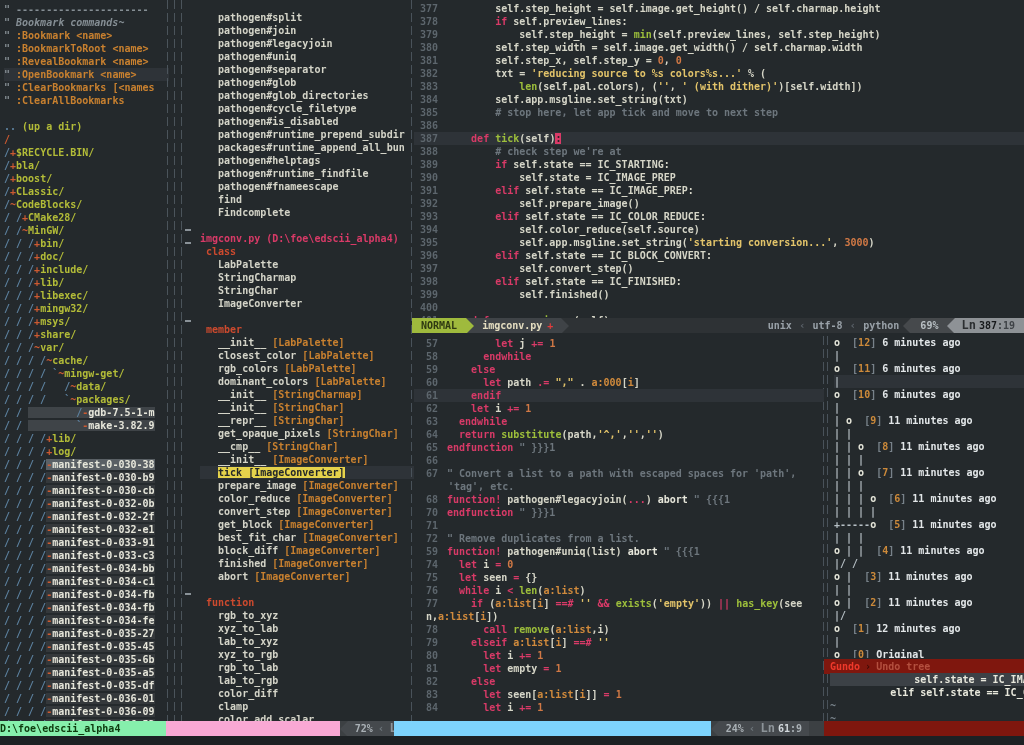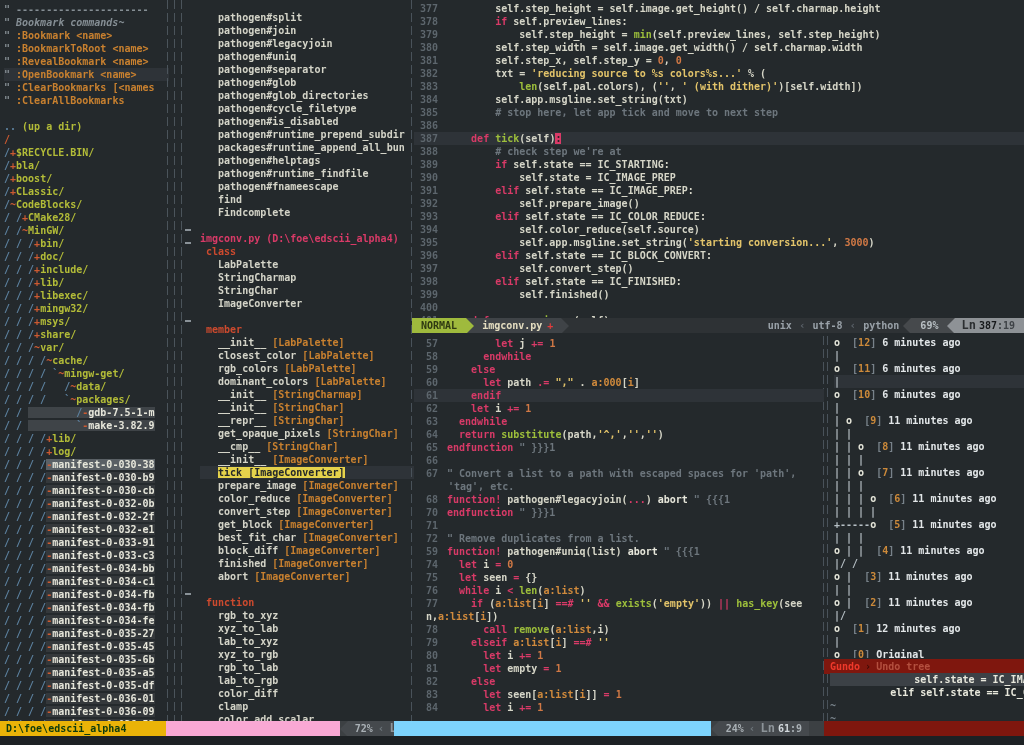--- a/index.html
+++ b/index.html
@@ -46,21 +46,21 @@
   .dim{color:#99a1a8;background:#2e3235;padding:0 4px;}
   .thin{color:#596067;background:#2e3235;padding:0 3px;font-size:11px;}
   .arr-l1{border-right:8px solid #46494c;background:#2e3235;}
   .seg-pct{background:#46494c;color:#b9c0c4;padding:0 9px;}
   .arr-l2{border-right:8px solid #8e9296;background:#46494c;}
   .seg-pos{background:#8e9296;color:#3f4347;padding:0 9px 0 6px;}
   .seg-pos b{color:#17191b;}
   .lnico{font-size:12px;margin-right:3px;color:#2c2f31;}
   #bottombar{position:absolute;left:0;top:721px;width:1024px;height:15px;background:#3c4043;}
   .bseg{position:absolute;top:0;height:15px;font-size:10px;font-weight:bold;line-height:15px;white-space:pre;overflow:hidden;}
-  #nt-status{left:0;width:166px;background:#eab308;color:#0d3a0d;padding-left:6px;}
+  #nt-status{left:0;width:166px;background:#86efac;color:#0d3a0d;}
   #nt-arrow{position:absolute;left:166px;top:0;width:0;height:0;border-top:8px solid transparent;border-bottom:8px solid transparent;border-left:8px solid #3da23c;}
   #tb-status{left:166px;width:244px;background:#f9a8d4;padding-left:28px;color:#c3c9cd;}
   .rightinfo{position:absolute;right:0;top:0;height:15px;display:flex;align-items:stretch;}
   .iarr{width:0;height:0;border-top:8px solid transparent;border-bottom:8px solid transparent;border-right:8px solid #45494d;background:#3c4043;}
   .iseg{background:#45494d;color:#aab1b6;padding:0 7px;display:flex;align-items:center;}
   .iseg .br{color:#6d747a;padding:0 5px;font-size:11px;}
   .iseg b{color:#d2d8dc;}
   .iseg .lnico{color:#8d9499;}
   #vim-status{left:394px;width:410px;background:#7dd3fc;color:#969da3;padding-left:5px;}
   .gundo-sl{background:#7f170e;padding-left:6px;}

